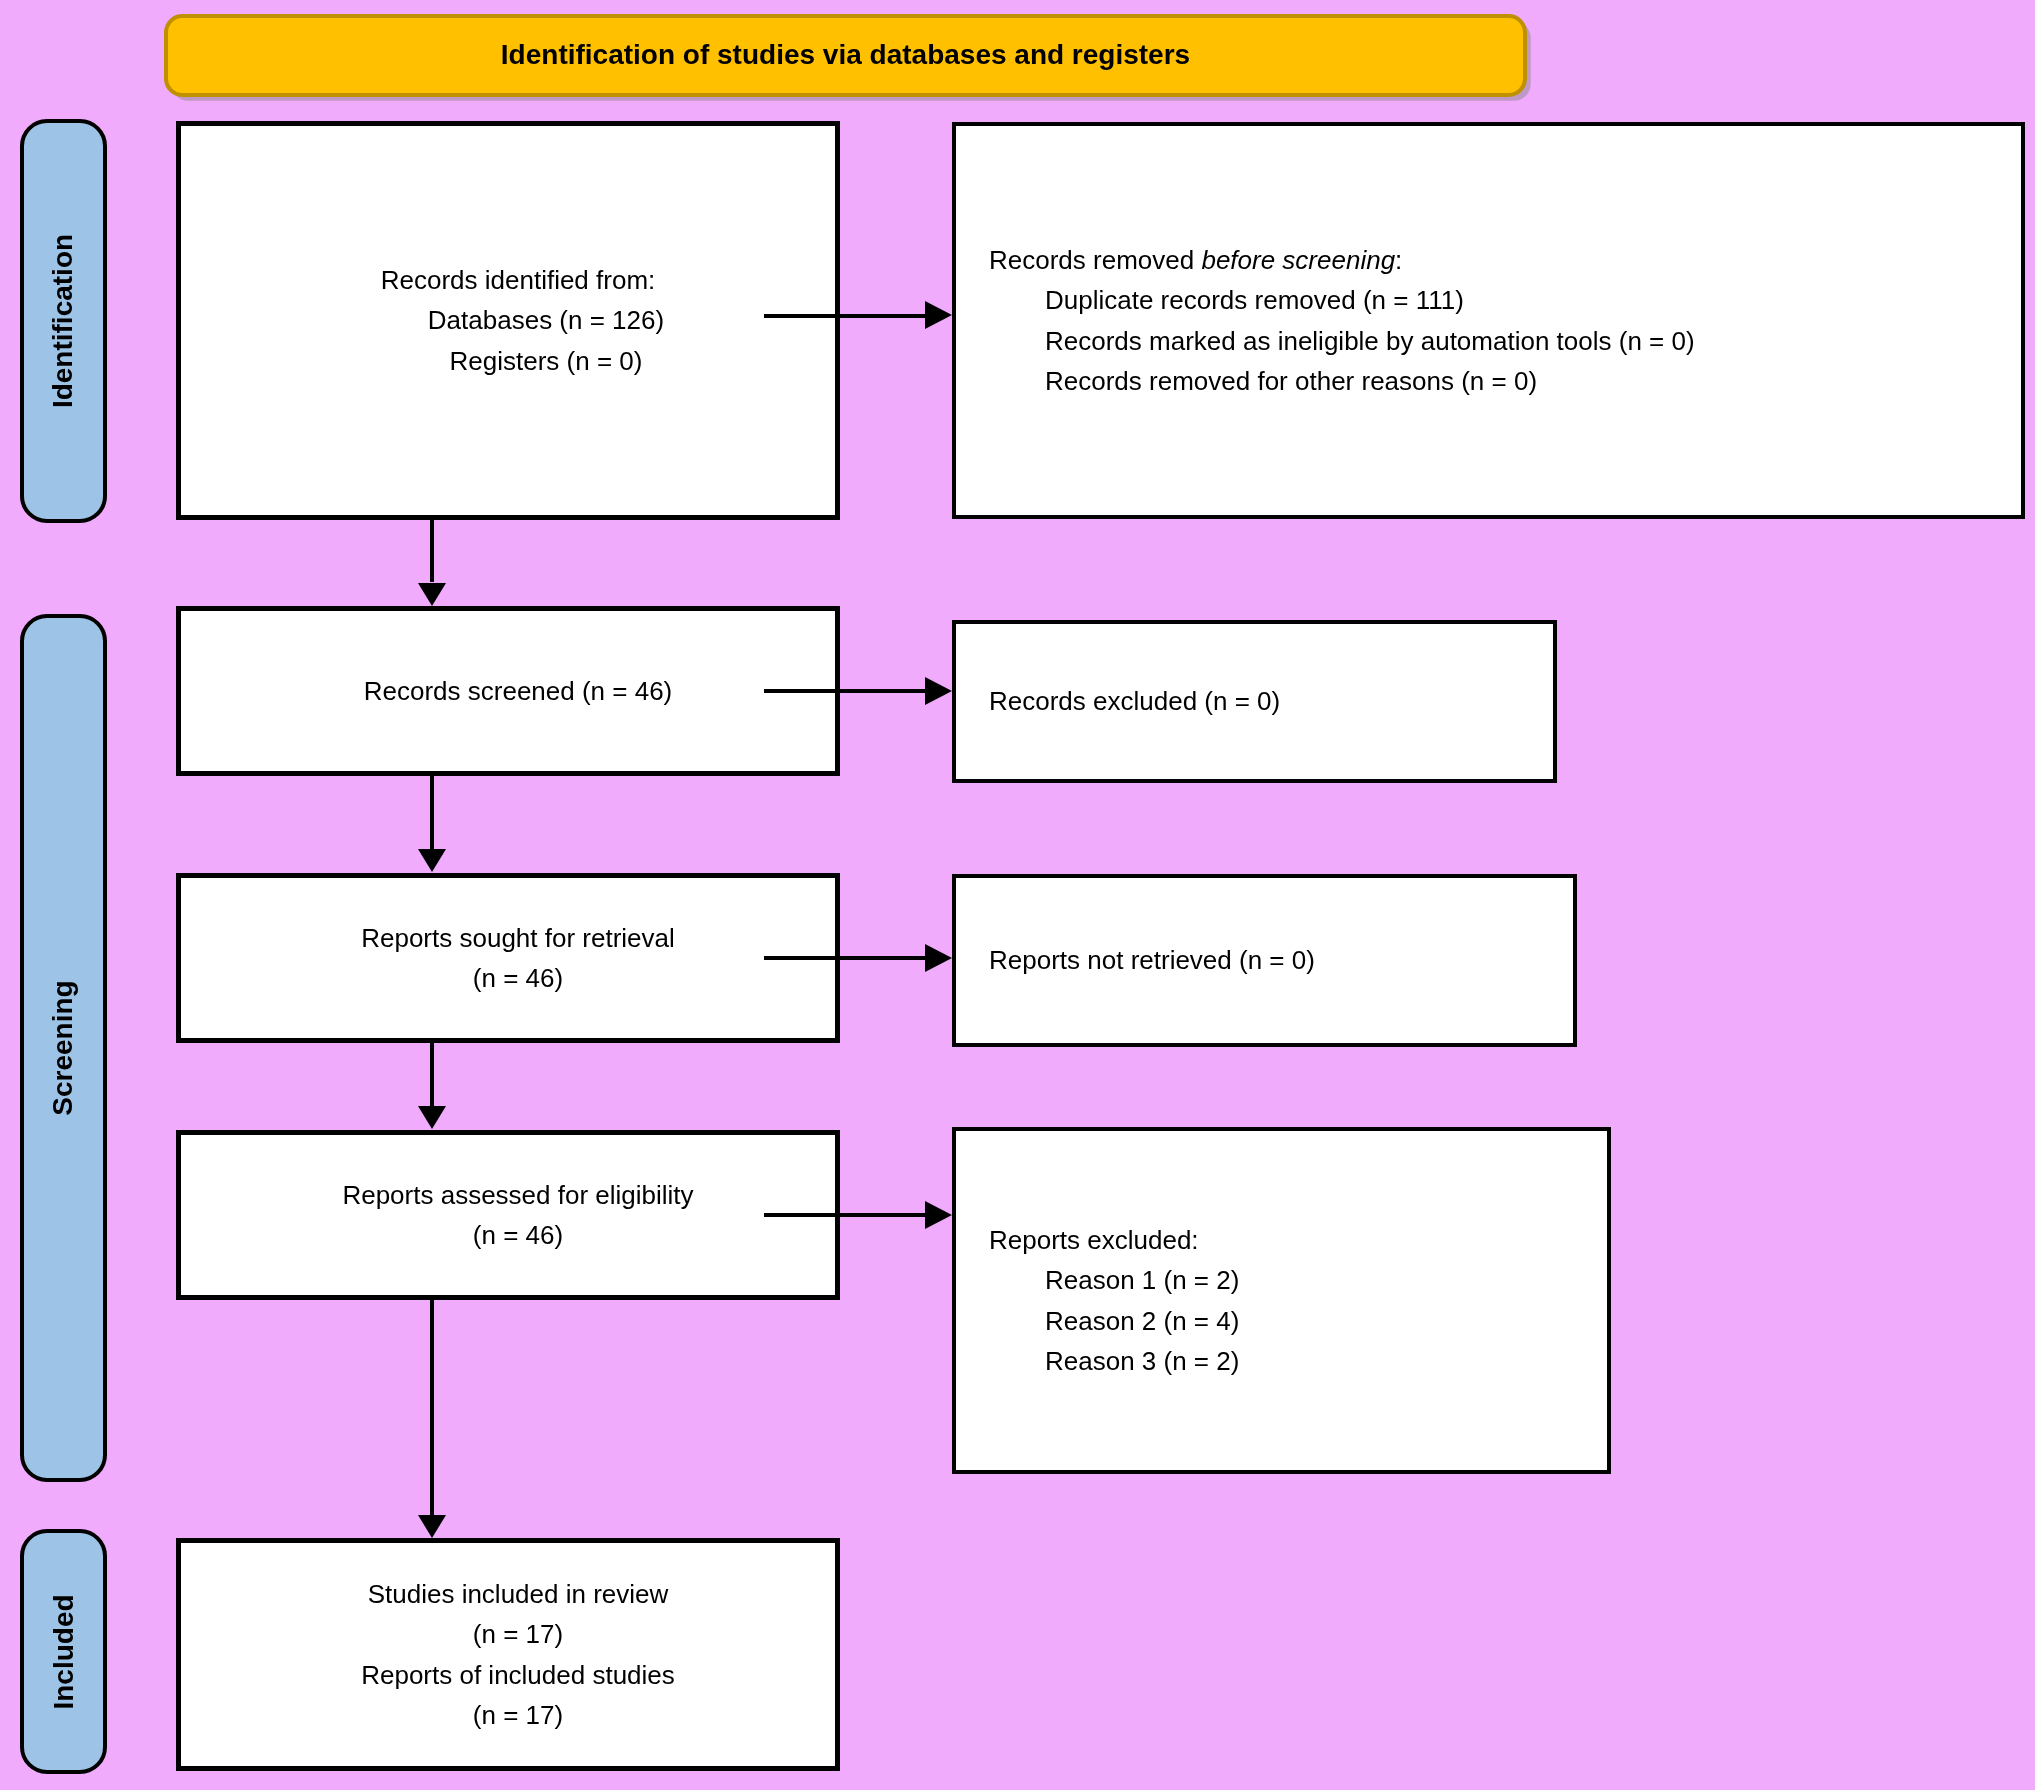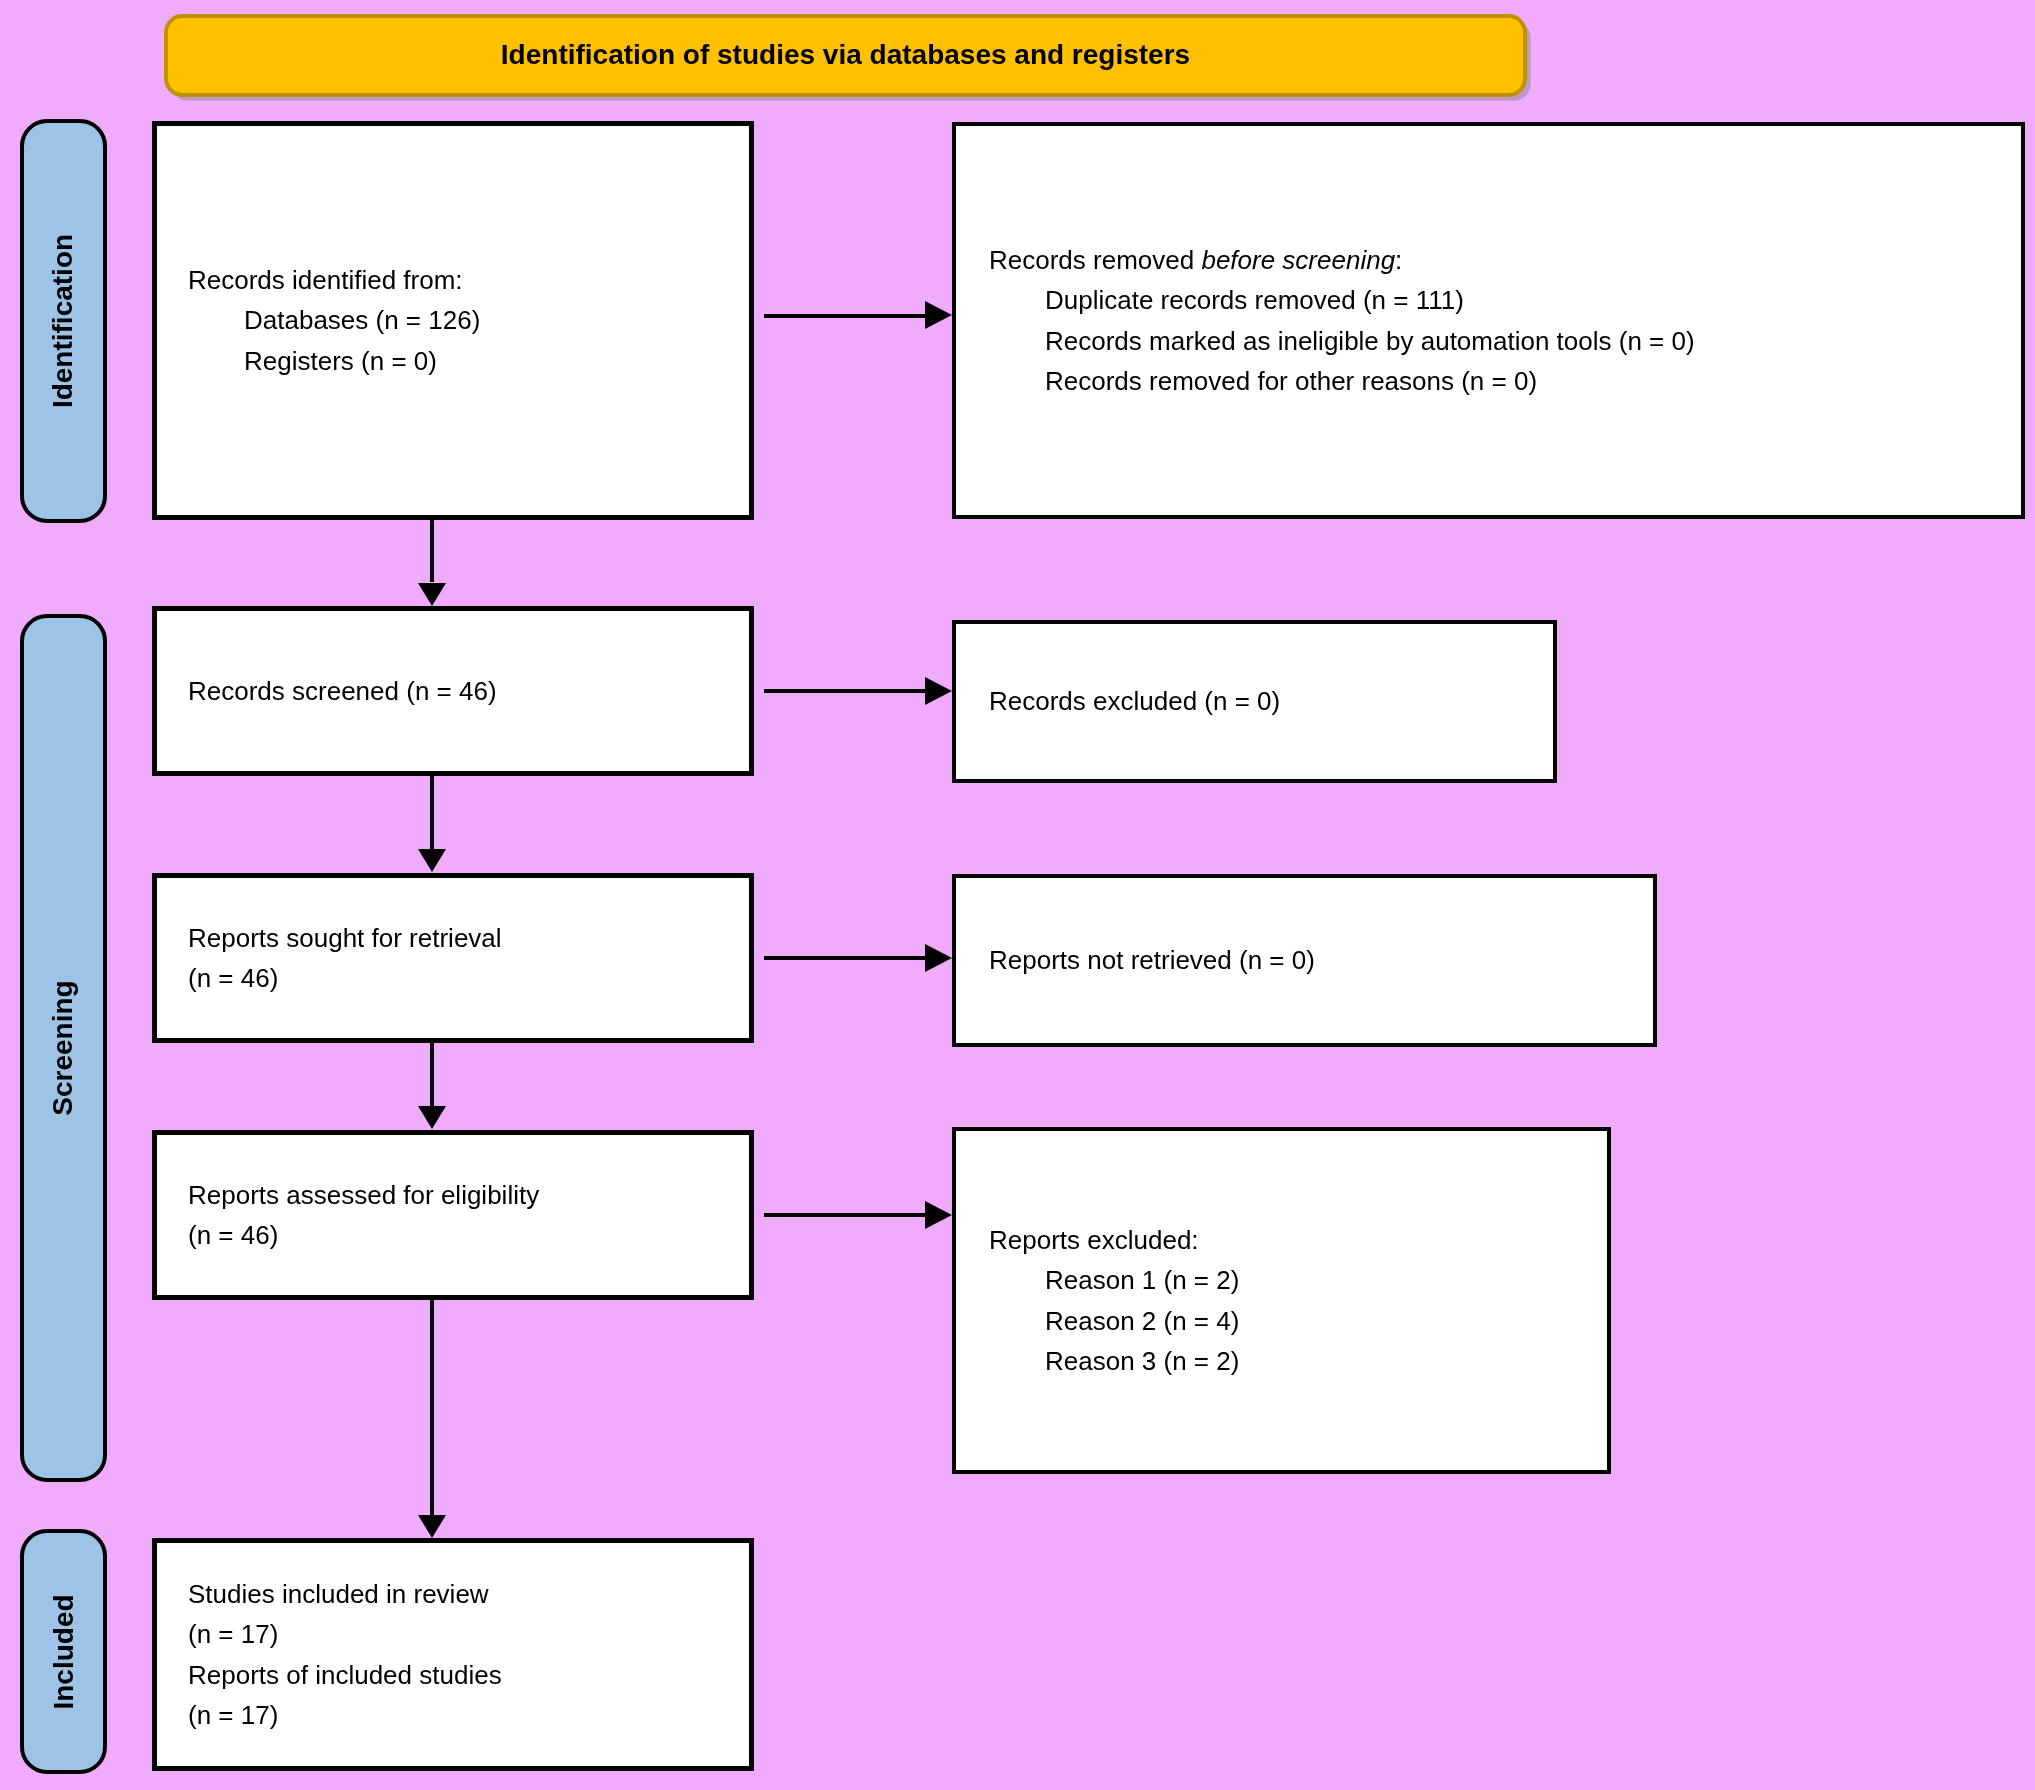--- a/index.html
+++ b/index.html
@@ -62,32 +62,32 @@
     position: absolute;
     background: #ffffff;
     border: 5.5px solid #000000;
     box-sizing: border-box;
     display: flex;
     flex-direction: column;
     justify-content: center;
     font-size: 26px;
     line-height: 1.55;
   }
-  .left-col  { left: 152px;  width: 602px; padding: 6.1px 11px 6.1px 31px; }
+  .left-col  { left: 176px;  width: 664px; padding: 6.1px 11px 6.1px 31px; align-items: center; }
   .right-col { left: 952px; border-width: 4.9px; padding: 6.1px 11px 6.1px 33px; }
 
   #box-identified        { top: 121px;  height: 399px; }
   #box-screened          { top: 606px;  height: 170px; }
   #box-sought            { top: 873px; height: 170px; }
   #box-assessed          { top: 1130px; height: 170px; }
   #box-included          { top: 1538px; height: 233px; }
 
   #box-removed           { top: 122px;  height: 397px; width: 1073px; }
   #box-excluded          { top: 620px; height: 163px; width: 605px; }
-  #box-not-retrieved     { top: 874px; height: 173px; width: 705px; }
+  #box-not-retrieved     { top: 874px; height: 173px; width: 625px; }
   #box-reports-excluded  { top: 1127px; height: 347px; width: 659px; }
 
   .indent { margin-left: 56px; }
   .italic { font-style: italic; }
 
   
   .vline {
     position: absolute;
     left: 430px;
     width: 3.7px;

